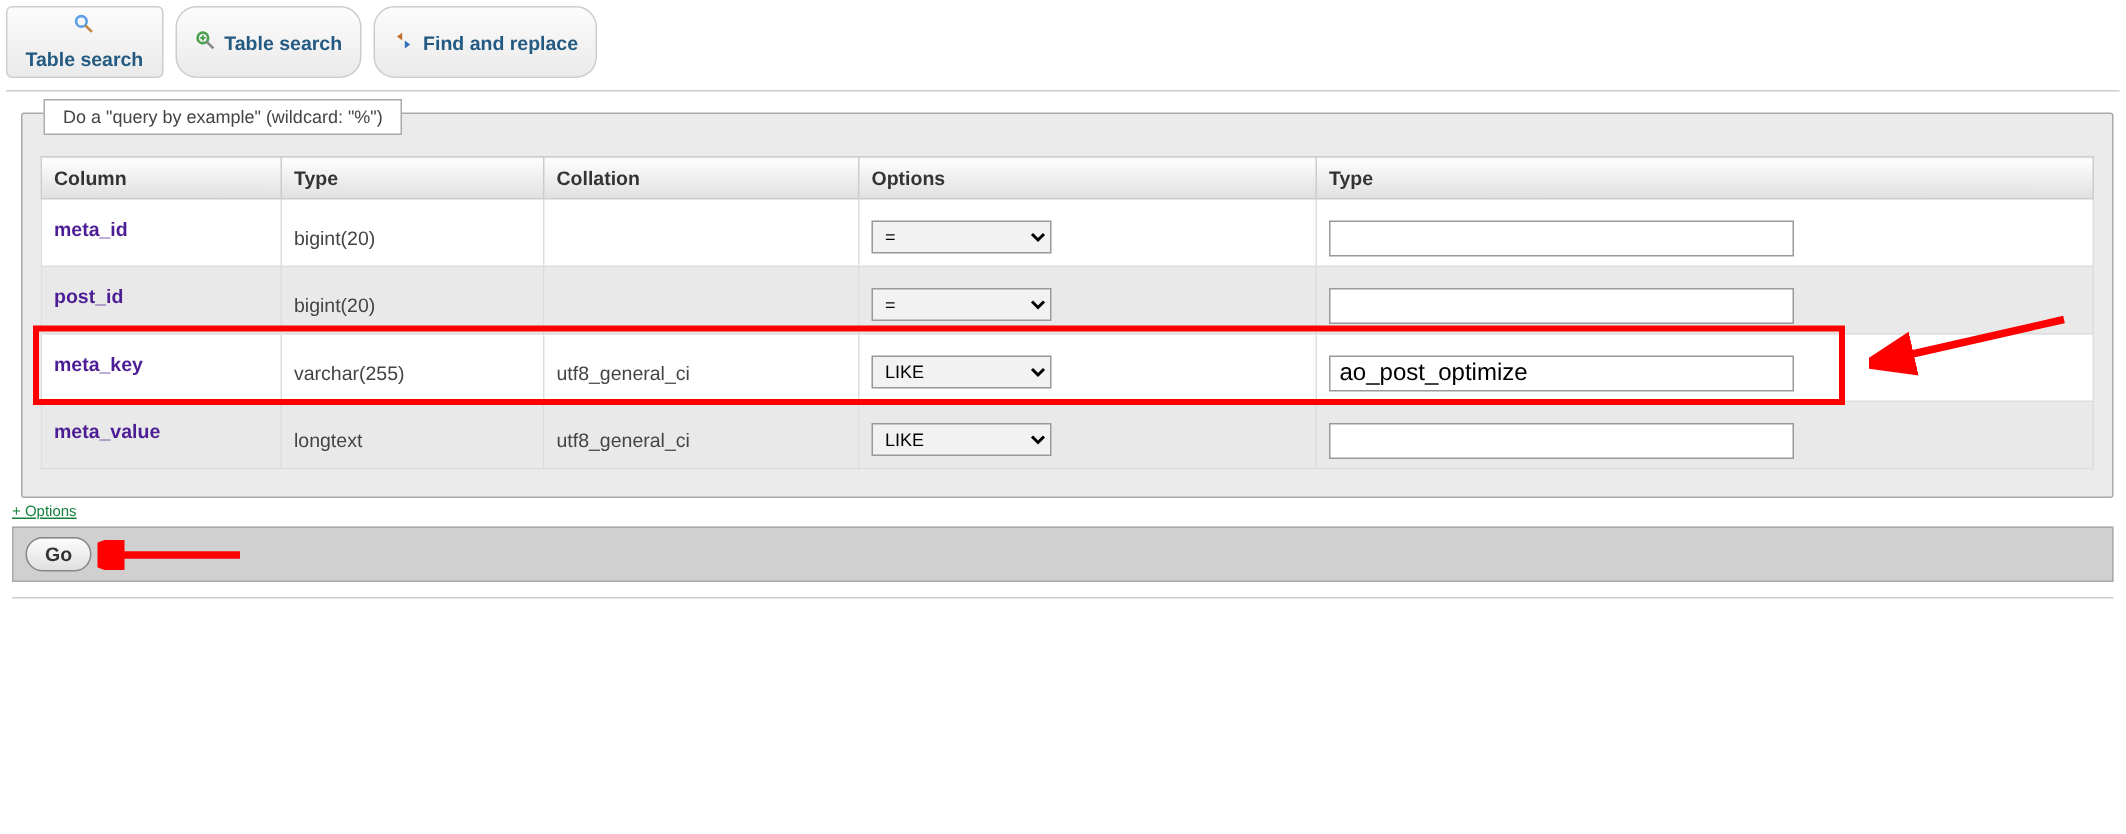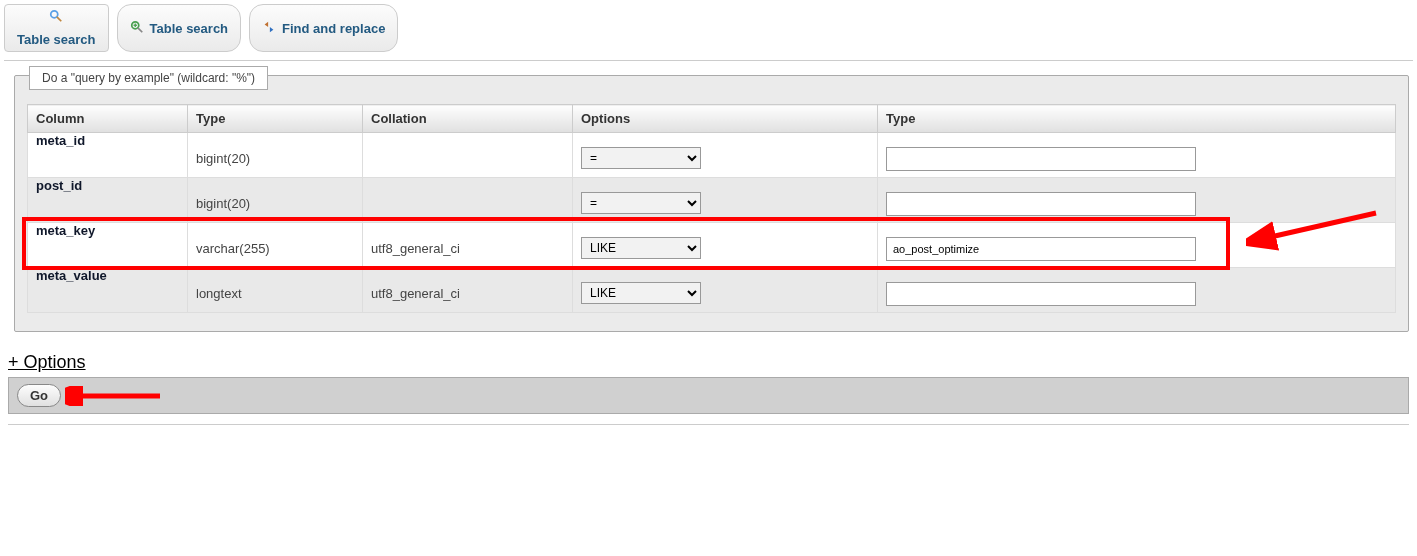--- a/index.html
+++ b/index.html
@@ -66,50 +66,50 @@
     margin-top: 23px;
   }
   table.grid td {
     border: 1px solid #ddd;
     padding: 6px 8px;
     vertical-align: top;
     height: 38px;
     color: #444;
   }
   table.grid tr.even td { background: #e9e9e9; }
-  table.grid td.colname { font-weight: bold; color: #0f172a; padding-top:0;}
+  table.grid td.colname { font-weight: bold; color: #4c1d95; padding-top:12px;}
   select.op {
     width: 120px;
     height: 22px;
     border: 1px solid #999;
     background: #f2f2f2;
     font-size: 12px;
     padding-left: 4px;
   }
   input.val {
     width: 310px;
     height: 24px;
     border: 1px solid #999;
     padding: 2px 6px;
-    font-size: 11px;
+    font-size: 16px;
   }
   .hl-box {
     position: absolute;
     border: 4px solid #ff0000;
     pointer-events: none;
   }
   .arrow-big {
     position: absolute;
     pointer-events: none;
   }
   .options-link {
     display:block;
-    margin: 20px 4px 4px 4px;
-    color: #000000;
-    font-size: 18px;
+    margin: 4px 4px 4px 4px;
+    color: #15803d;
+    font-size: 10px;
   }
   .go-bar {
     margin: 4px 4px 0 4px;
     background: #d0d0d0;
     border: 1px solid #aaa;
     padding: 6px 8px;
     display: flex;
     align-items: center;
     gap: 4px;
   }

